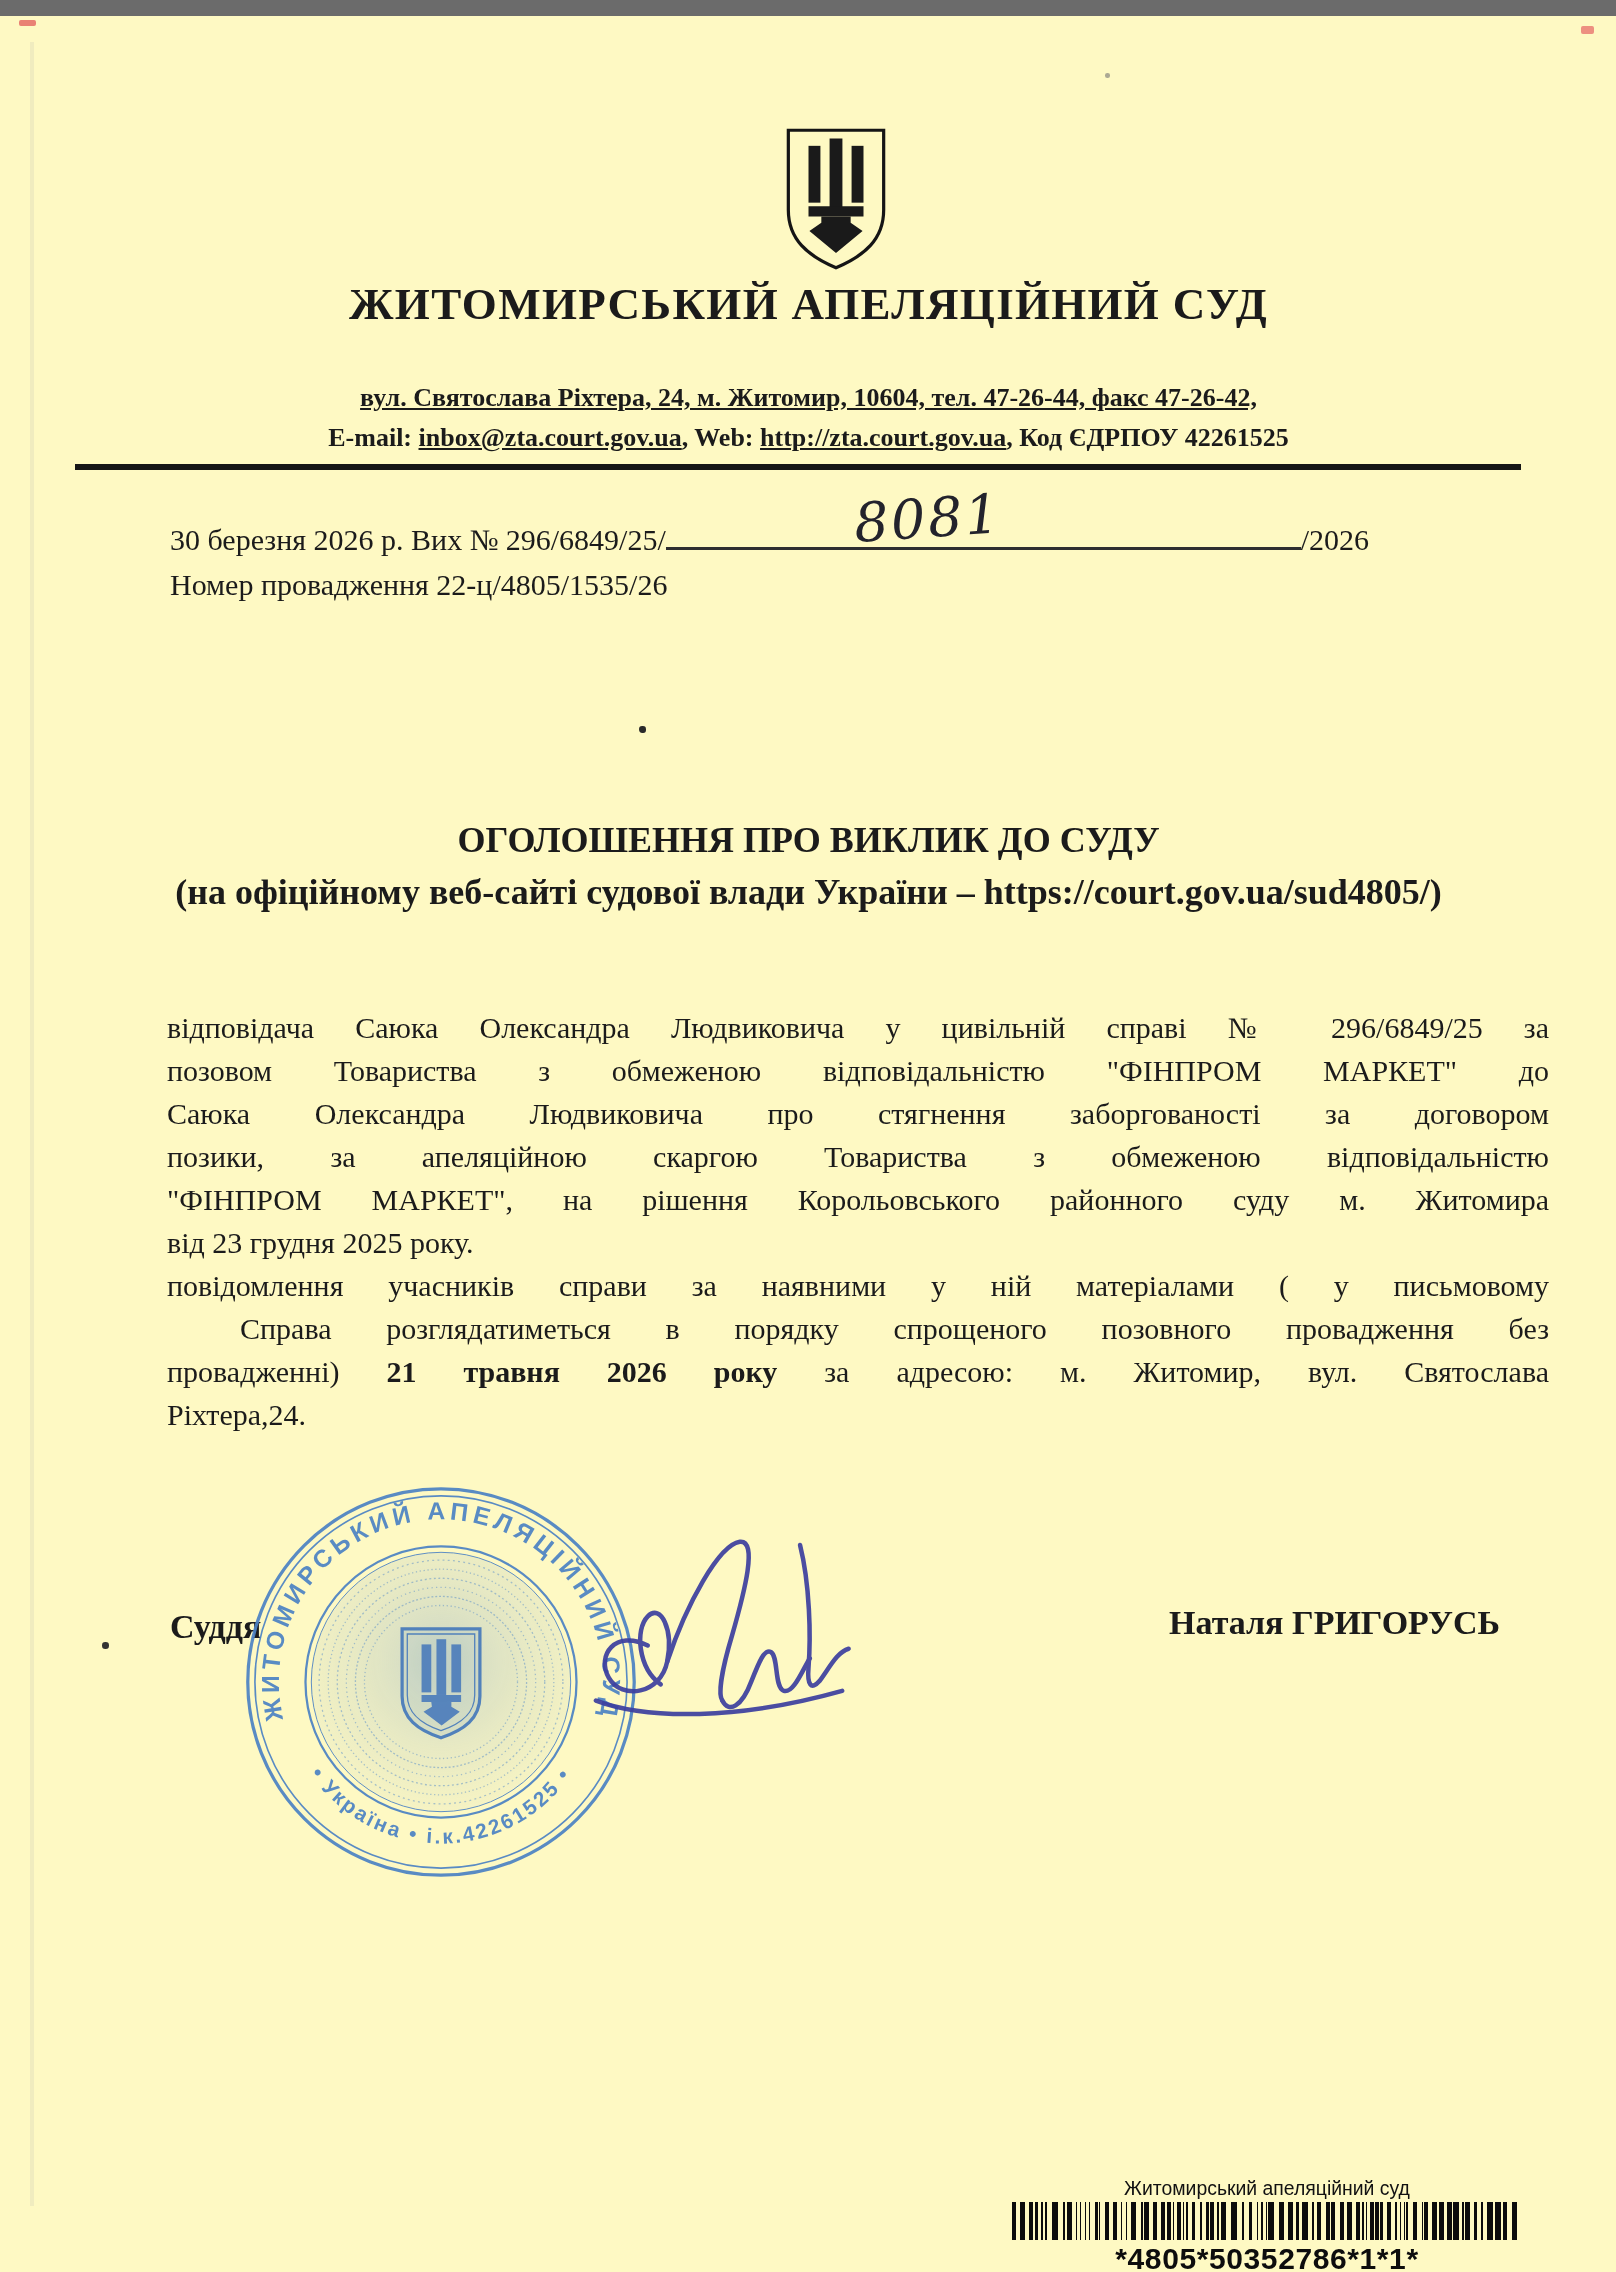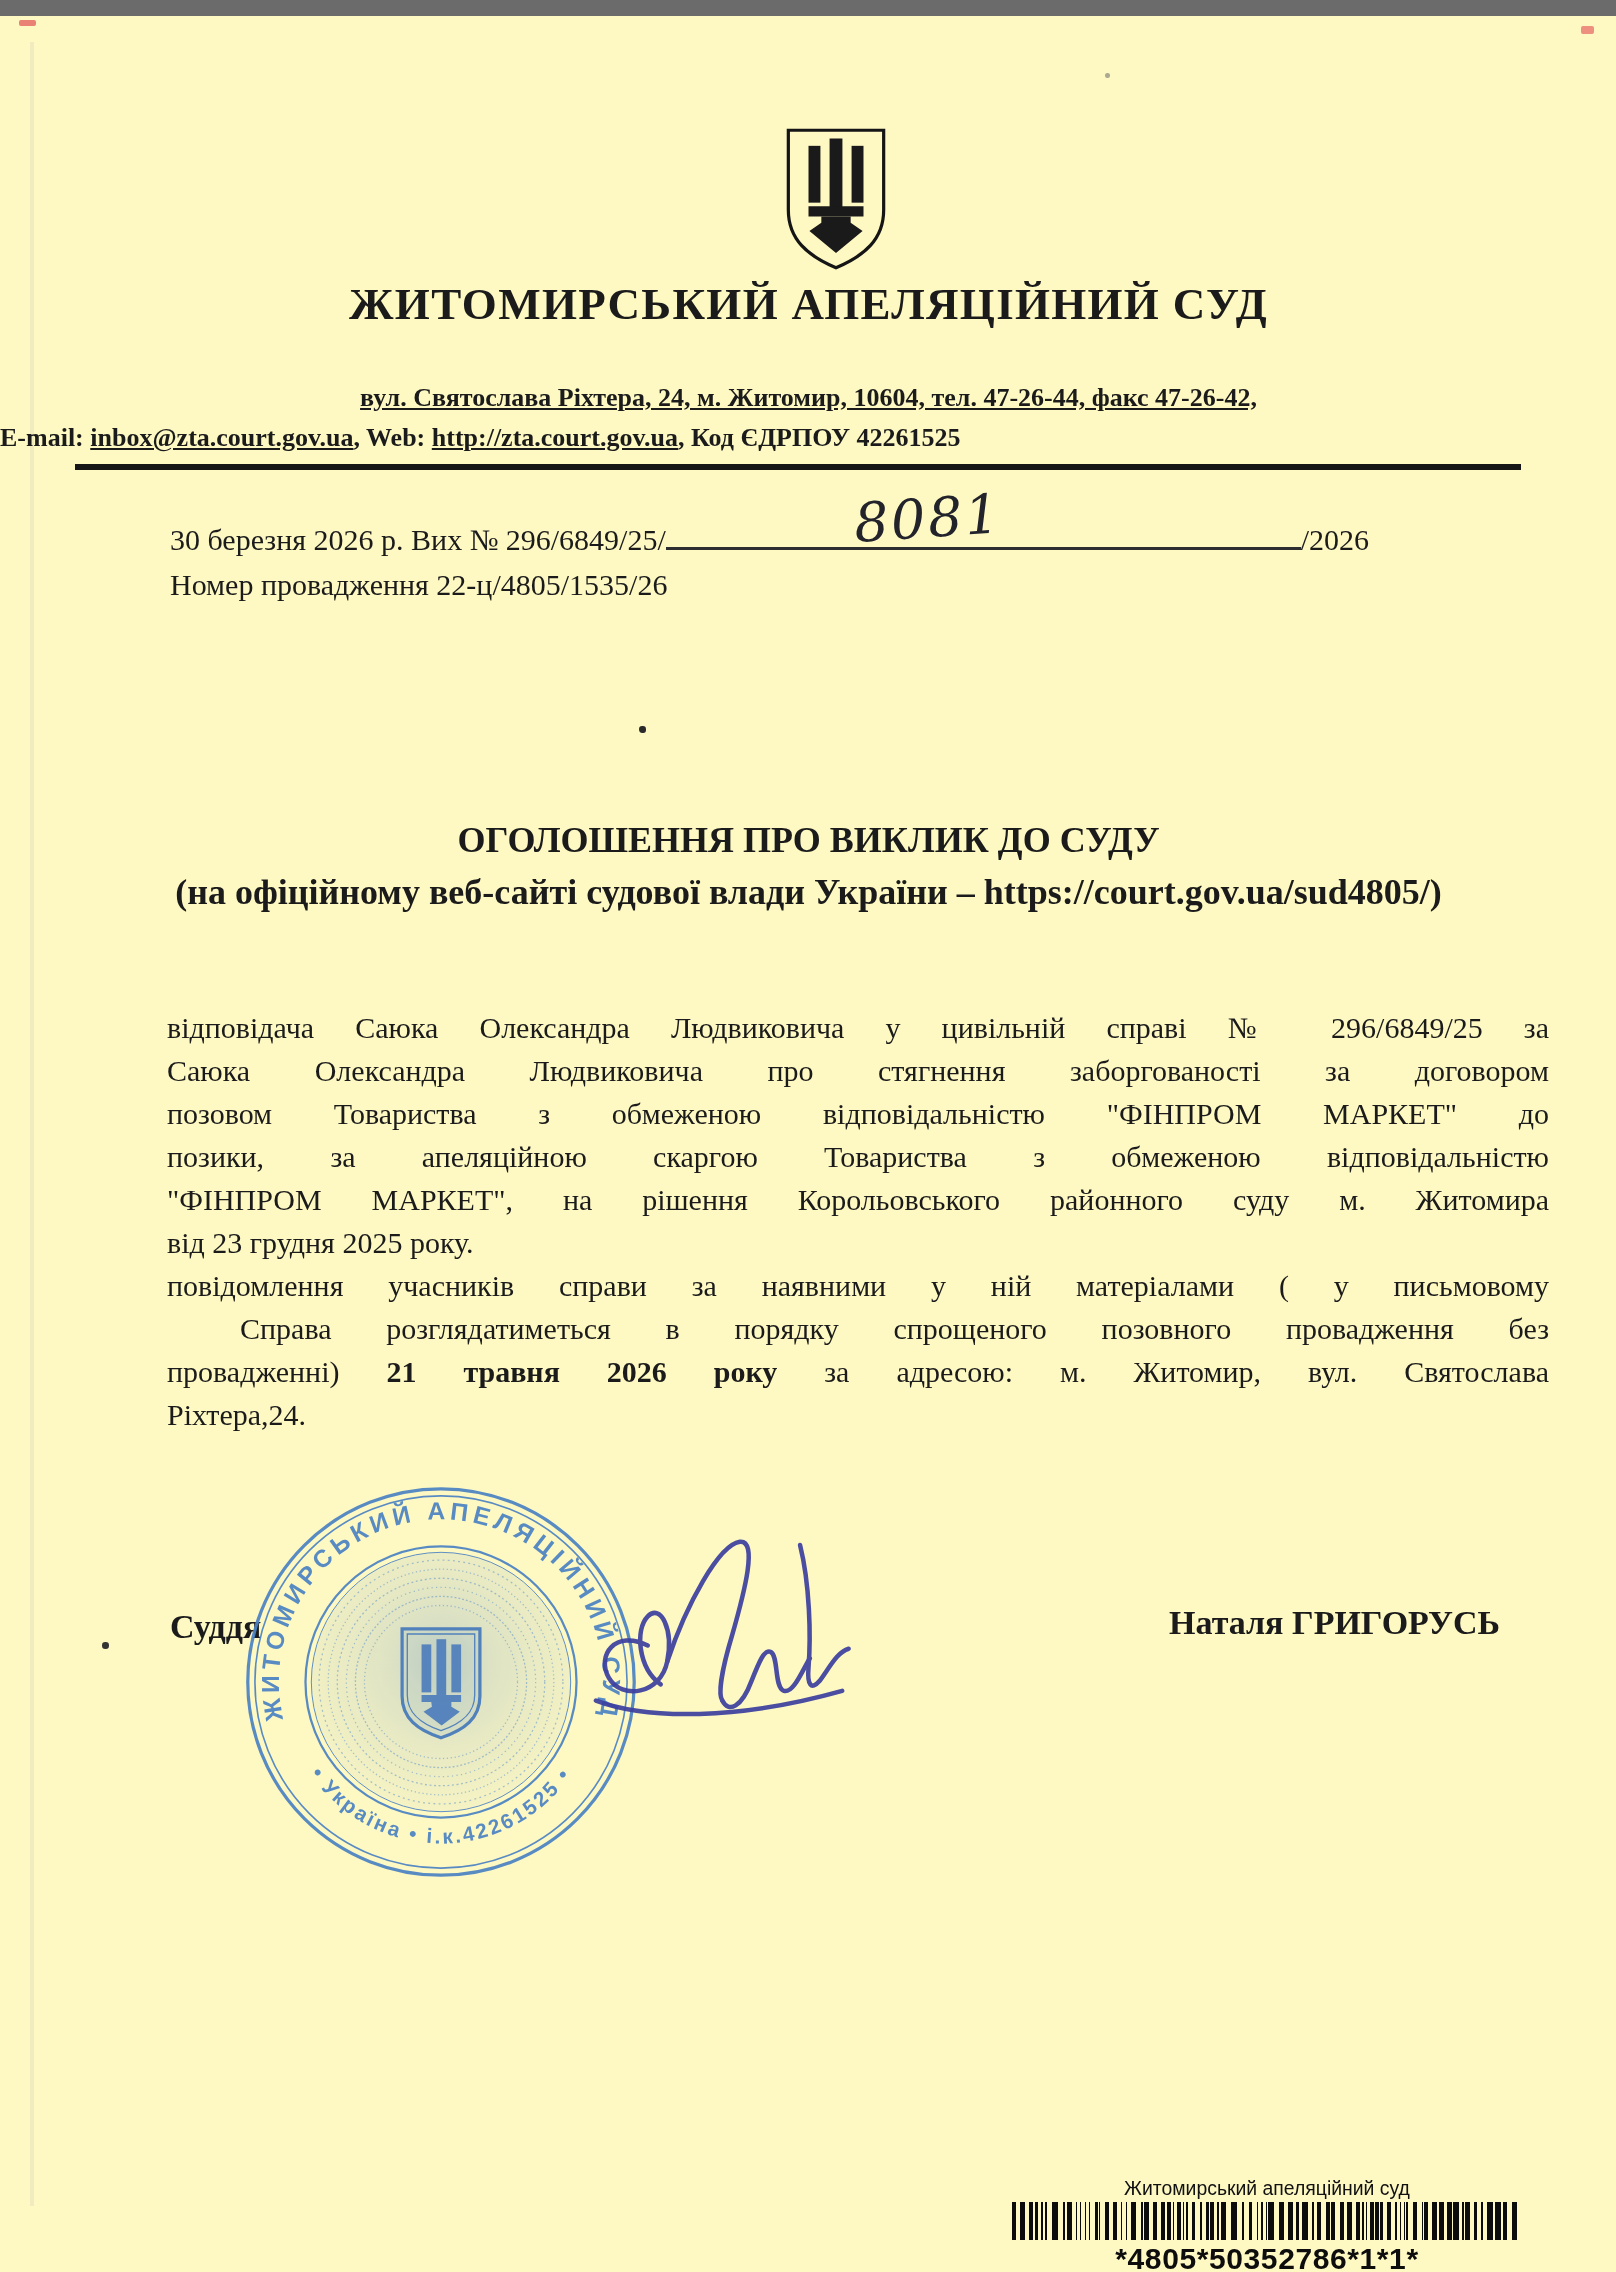--- a/index.html
+++ b/index.html
@@ -7,21 +7,21 @@
     position:relative;width:1617px;height:2273px;margin:16px auto;
     background:#fef9c3;color:#1b1b1b;overflow:hidden;
     font-family:"Liberation Serif",serif;
   }
   
   .emblem{position:absolute;left:781px;top:109px;width:110px;height:148px;}
   .court-name{position:absolute;left:0;right:0;top:262px;text-align:center;
     font-size:45px;font-weight:bold;letter-spacing:1.3px;}
   .addr-line{position:absolute;left:0;right:0;top:367px;text-align:center;
     font-size:26px;font-weight:bold;text-decoration:underline;}
-  .mail-line{position:absolute;left:0;right:0;top:407px;text-align:left;
+  .mail-line{position:absolute;left:0;right:0;top:407px;text-align:center;
     font-size:26px;font-weight:bold;}
   .u{text-decoration:underline;}
   .head-rule{position:absolute;left:75px;top:448px;width:1446px;height:5.8px;background:#161616;}
   
   .ref-block{position:absolute;left:170px;top:504px;width:1347px;font-size:30px;line-height:40px;}
   .ref-row{white-space:nowrap;}
   .blank{display:inline-block;width:635px;border-bottom:3.9px solid #2e2e30;position:relative;height:7.8px;}
   .handwritten{position:absolute;left:188px;bottom:1.3px;font-size:54px;line-height:54px;
     font-family:"DejaVu Serif",serif;font-style:italic;color:#23232c;transform:rotate(-4deg);letter-spacing:2.6px;}
   .ref-row2{margin-top:5.2px;}
@@ -91,22 +91,22 @@
   <div class="ref-block">
     <div class="ref-row"><span>30 березня 2026 р. Вих № 296/6849/25/</span><span class="blank"><span class="handwritten">8081</span></span><span>/2026</span></div>
     <div class="ref-row2">Номер провадження 22-ц/4805/1535/26</div>
   </div>
 
   <div class="ann-title">ОГОЛОШЕННЯ ПРО ВИКЛИК ДО СУДУ</div>
   <div class="ann-subtitle">(на офіційному веб-сайті судової влади України – https://court.gov.ua/sud4805/)</div>
 
   <div class="body-text">
     <div class="jl">відповідача Саюка Олександра Людвиковича у цивільній справі № 296/6849/25 за</div>
+    <div class="jl">позовом Товариства з обмеженою відповідальністю "ФІНПРОМ МАРКЕТ" до</div>
     <div class="jl">Саюка Олександра Людвиковича про стягнення заборгованості за договором</div>
-    <div class="jl">позовом Товариства з обмеженою відповідальністю "ФІНПРОМ МАРКЕТ" до</div>
     <div class="jl">позики, за апеляційною скаргою Товариства з обмеженою відповідальністю</div>
     <div class="jl">"ФІНПРОМ МАРКЕТ", на рішення Корольовського районного суду м. Житомира</div>
     <div class="jl-left">від 23 грудня 2025 року.</div>
     <div class="jl">повідомлення учасників справи за наявними у ній матеріалами ( у письмовому</div>
     <div class="jl indent">Справа розглядатиметься в порядку спрощеного позовного провадження без</div>
     <div class="jl"><span>провадженні) </span><span class="b">21 травня 2026 року</span><span> за адресою: м. Житомир, вул. Святослава</span></div>
     <div class="jl-left">Ріхтера,24.</div>
   </div>
 
   <div class="judge-label">Суддя</div>

